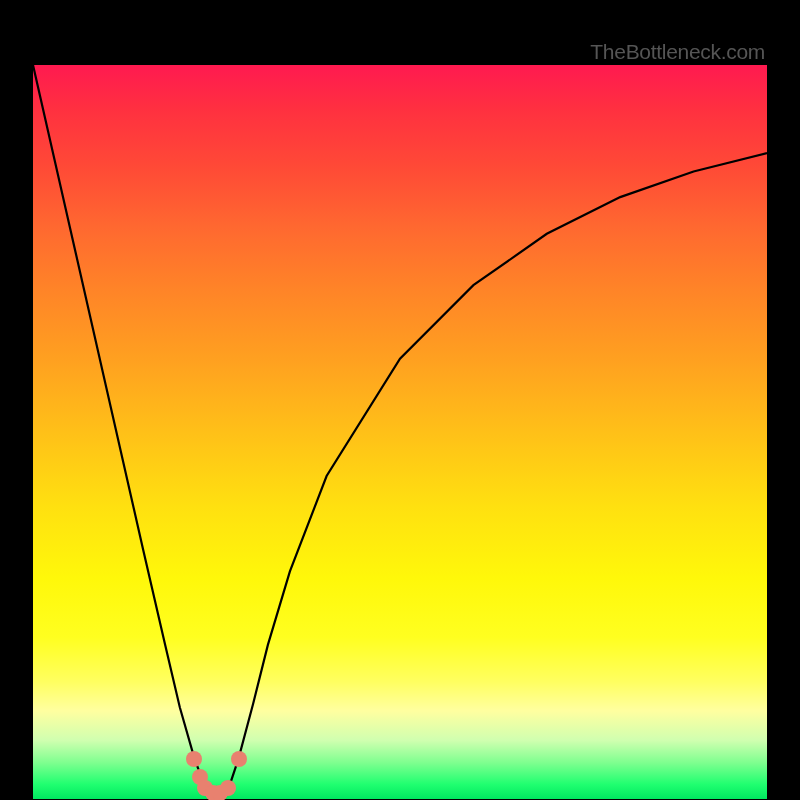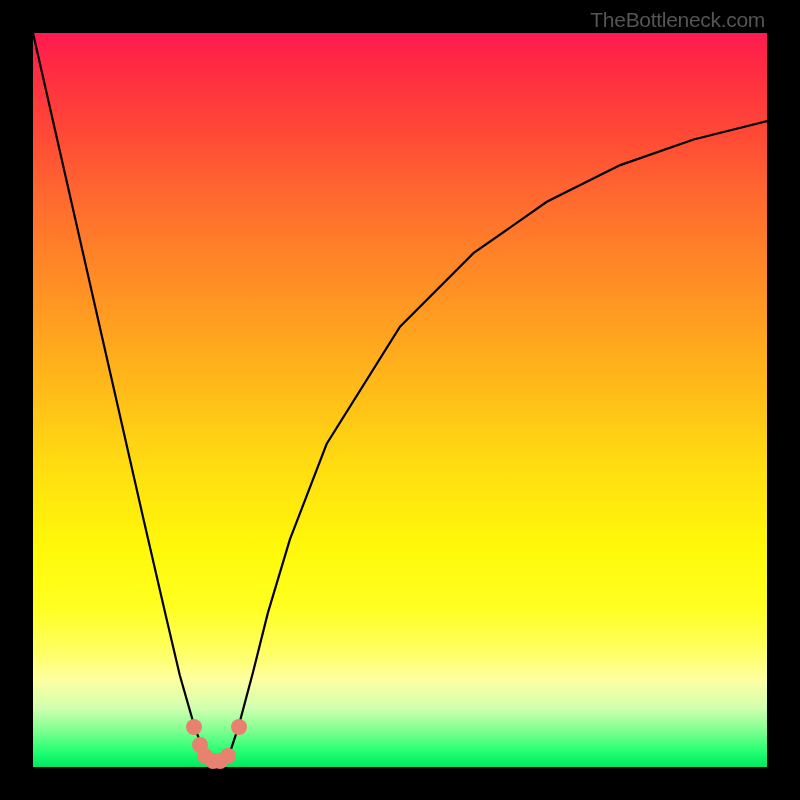--- a/index.html
+++ b/index.html
@@ -1,17 +1,17 @@
 <!DOCTYPE html>
 <html><head>
   <meta charset="utf-8">
   <style>
     * { margin: 0; padding: 0; box-sizing: border-box; }
     body { width: 800px; height: 800px; background: #000; overflow: hidden; font-family: Arial, sans-serif; }
-    .container { position: relative; width: 800px; height: 616px; background: #000; }
+    .container { position: relative; width: 800px; height: 616px; background: #000; margin-top: 32px; }
     .plot-area {
       position: absolute;
       left: 33px;
       top: 33px;
       width: 734px;
       height: 734px;
       background: linear-gradient(to bottom,
         #ff1a50 0%,
         #ff3040 6%,
         #ff4a36 14%,

